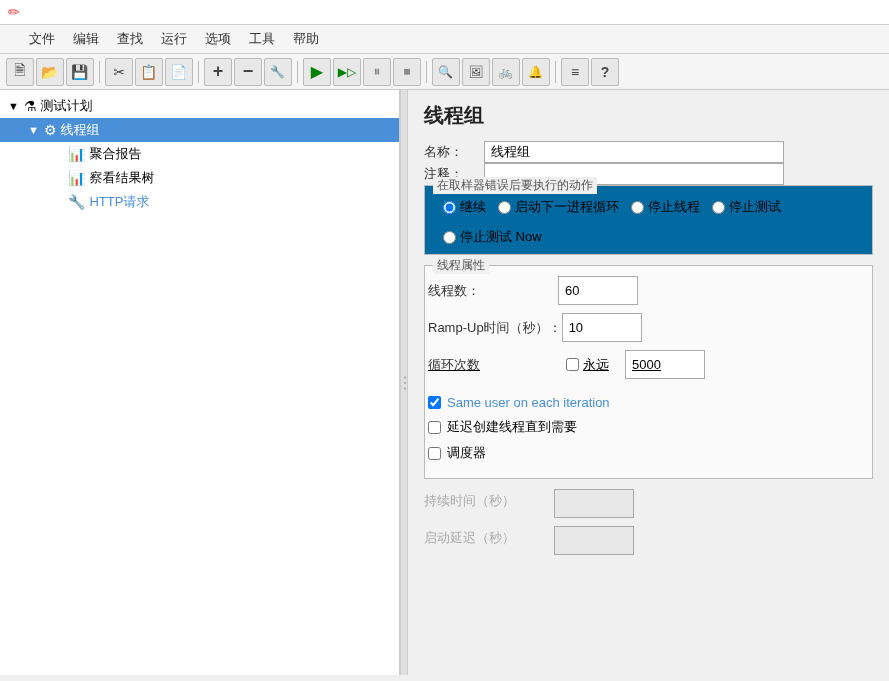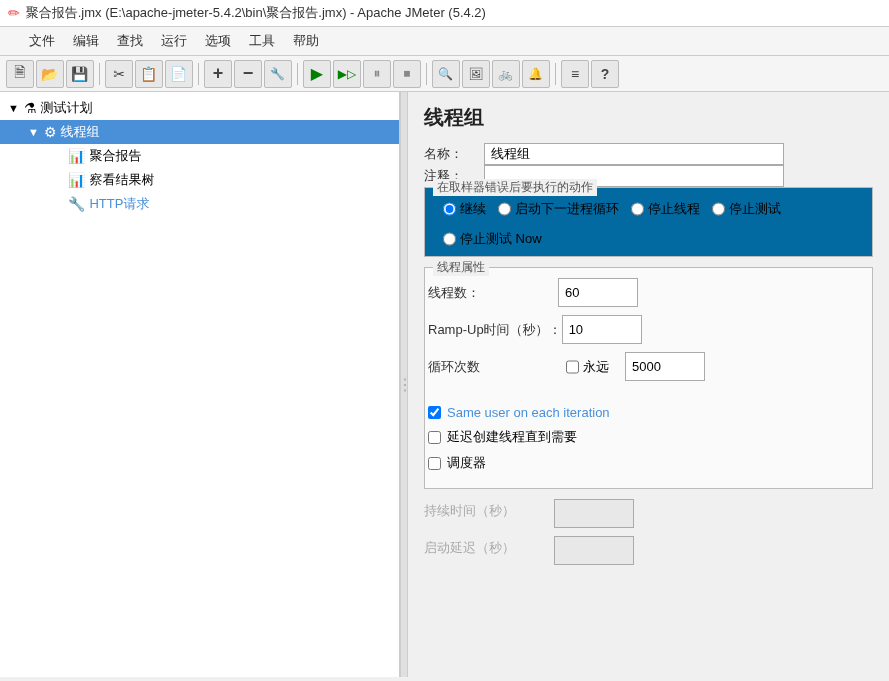--- a/index.html
+++ b/index.html
@@ -142,20 +142,21 @@
 
     .radio-group {
       display: flex;
       align-items: center;
       gap: 12px;
       flex-wrap: wrap;
       padding-top: 4px;
     }
     .radio-label {
       display: flex;
+      align-items: center;
       gap: 4px;
       font-size: 13px;
       cursor: pointer;
     }
 
     .thread-props {
       border: 1px solid #bbb;
       background: #fafafa;
       margin-bottom: 10px;
       padding: 10px 10px 8px 3px;
@@ -191,21 +192,22 @@
     }
     .prop-input.disabled-field {
       background: #e8e8e8;
       color: #aaa;
     }
 
     .loop-row {
       display: flex;
       align-items: center;
       gap: 8px;
-      margin-bottom: 24px;
+      margin-bottom: 16px;
+      text-decoration: underline;
     }
 
     .checkbox-row {
       display: flex;
       align-items: center;
       gap: 6px;
       margin-bottom: 8px;
       font-size: 13px;
     }
 
@@ -229,21 +231,20 @@
       align-items: center;
       justify-content: center;
     }
     .drag-dots { color: #aaa; font-size: 16px; letter-spacing: -2px; }
   </style>
 </head>
 <body>
 
 <div class="title-bar">
   <span class="title-bar-icon">✏</span>
-  <span>聚合报告.jmx (E:\apache-jmeter-5.4.2\bin\聚合报告.jmx) - Apache JMeter (5.4.2)</span>
 </div>
 
 <div class="menu-bar">
   <span class="menu-item">文件</span>
   <span class="menu-item">编辑</span>
   <span class="menu-item">查找</span>
   <span class="menu-item">运行</span>
   <span class="menu-item">选项</span>
   <span class="menu-item">工具</span>
   <span class="menu-item">帮助</span>

